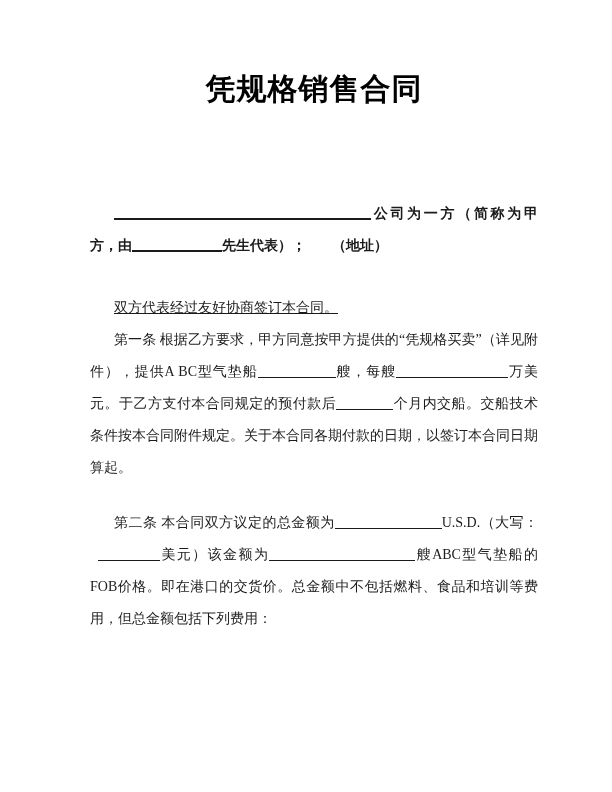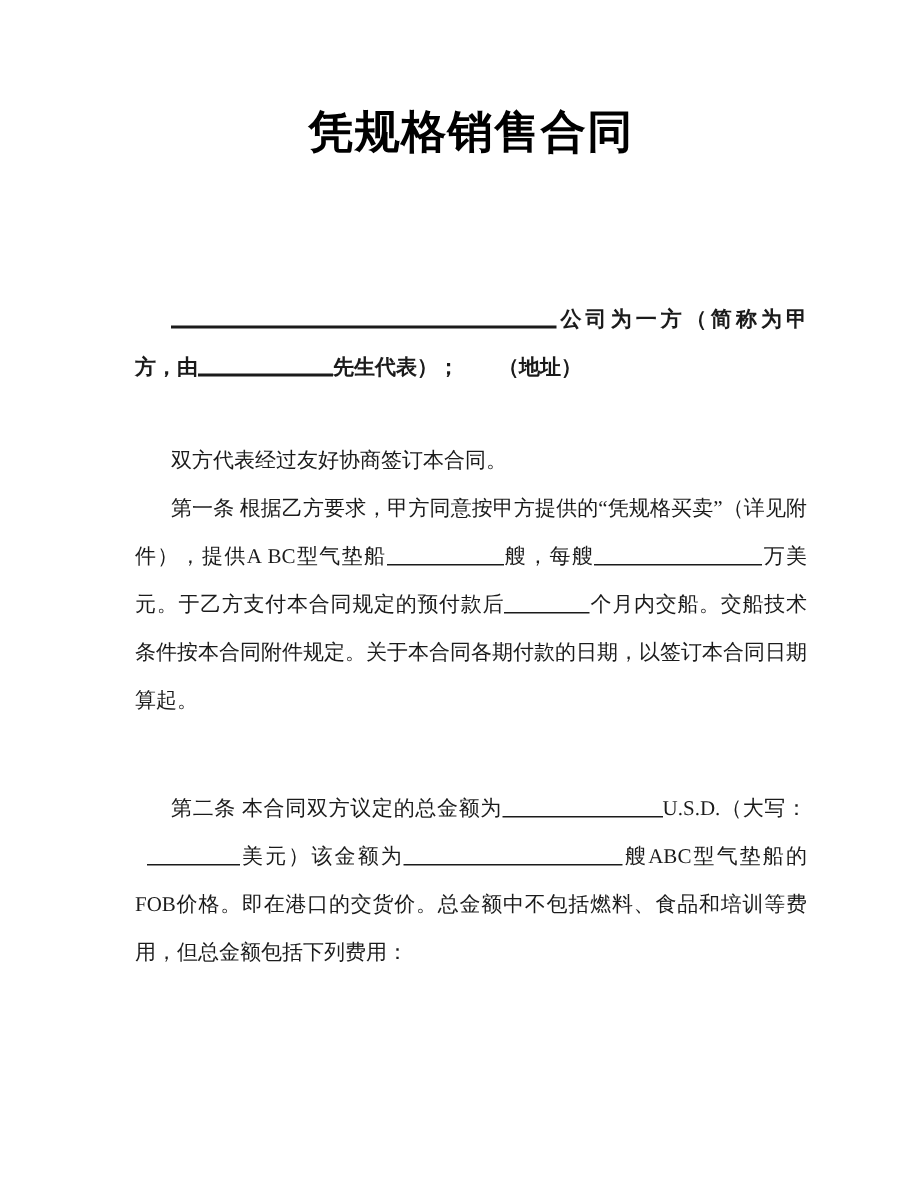--- a/index.html
+++ b/index.html
@@ -32,23 +32,23 @@
     margin: 0;
     line-height: 32px;
     text-align: justify;
     text-indent: 24px;
   }
   .para.bold {
     font-weight: bold;
   }
   .p-party-a { margin-top: 92px; }
   .p-party-b { margin-top: 30px; }
-  .p-preamble { margin-top: 30px; }
+  .p-preamble { margin-top: 30px; text-decoration: underline; }
   .p-article1 { }
-  .p-article2 { margin-top: 40px; }
+  .p-article2 { margin-top: 23px; }
   .blank {
     display: inline-block;
     height: 14px;
     vertical-align: -2px;
     border-bottom: 1px solid #1b1b1b;
   }
   .para.bold .blank {
     border-bottom-width: 2px;
   }
   .addr {

